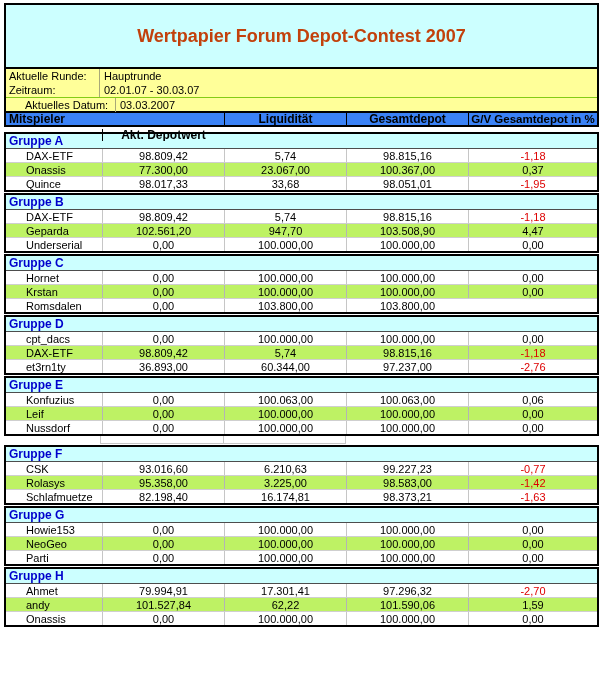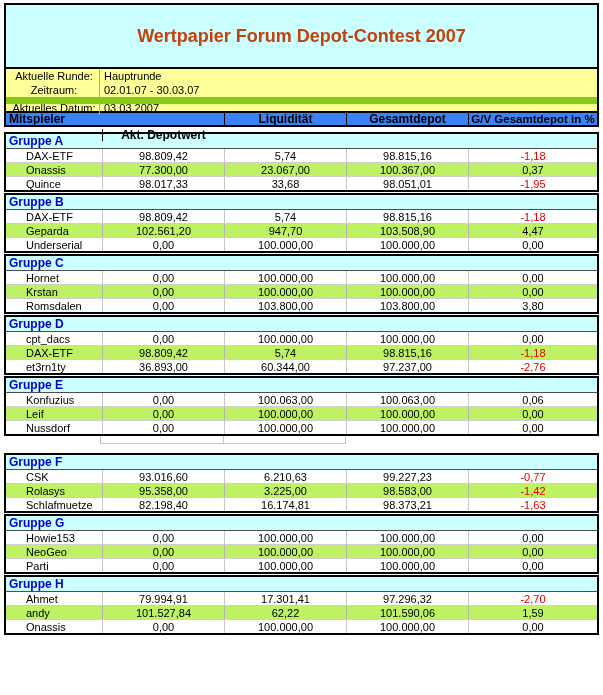--- a/index.html
+++ b/index.html
@@ -18,44 +18,44 @@
     height: 62px; background: #CCFFFF;
     display: flex; align-items: center; justify-content: center;
   }
   .title-band .title {
     font-size: 18px; font-weight: bold; color: #c2410c;
   }
   .info-panel { background: #FFFF99; border-top: 2px solid #000; }
   .info-row { height: 14px; display: flex; align-items: center; font-size: 11px; }
   .info-label {
     width: 94px; padding-left: 3px; flex: 0 0 94px;
-    border-right: 1px solid #a8a878; height: 14px; line-height: 14px; text-align: center;
+    border-right: 1px solid #a8a878; height: 14px; line-height: 14px;
   }
   .info-value { padding-left: 4px; height: 14px; line-height: 14px; }
-  .info-row.datum { border-top: 7px solid #84cc16; }
+  .info-row.datum { border-top: 1px solid #84cc16; padding-left: 16px; }
 
   .cols-header {
     border-top: 2px solid #000; background: #3b82f6;
     display: flex; height: 14px; font-size: 12px; font-weight: bold;
   }
   .cols-header .hcell {
     height: 100%; display: flex; align-items: center; justify-content: center;
     white-space: nowrap; overflow: hidden;
   }
   .cols-header .hcell:nth-child(n+2) { border-left: 1px solid #000; }
   .hc0 { flex: 0 0 96px; justify-content: flex-start !important; padding-left: 3px; }
   .hc1 { flex: 0 0 122px; margin-top: 16px; }
   .hc2 { flex: 0 0 122px; }
   .hc3 { flex: 0 0 122px; }
   .hc4 { flex: 1 1 auto; font-size: 11.5px; }
 
   
   .group-block { width: 595px; border: 2px solid #000; margin-top: 1px; background: #fff; }
   .group-block.first { margin-top: 5px; }
-  .group-block.after-spacer { margin-top: 8px; }
+  .group-block.after-spacer { margin-top: 0; }
   .group-header {
     height: 15px; background: #CCFFFF; border-bottom: 1px solid #4d4d4d;
     font-size: 12px; font-weight: bold; color: #0000CC;
     line-height: 15px; padding-left: 3px;
   }
   .player-row { display: flex; height: 13px; font-size: 11px; background: #fff; }
   .player-row + .player-row { border-top: 1px solid #cfcfcf; height: 14px; }
   .player-row.shaded { background: #bef264; }
   .cell {
     height: 100%; display: flex; align-items: center; justify-content: center;
@@ -173,21 +173,20 @@
           <div class="cell c1">0,00</div>
           <div class="cell c2">100.000,00</div>
           <div class="cell c3">100.000,00</div>
           <div class="cell c4">0,00</div>
         </div>
         <div class="player-row">
           <div class="cell c0">Romsdalen</div>
           <div class="cell c1">0,00</div>
           <div class="cell c2">103.800,00</div>
           <div class="cell c3">103.800,00</div>
-          <div class="cell c4">3,80</div>
         </div>
       </div>
       <div class="group-block">
         <div class="group-header">Gruppe D</div>
         <div class="player-row">
           <div class="cell c0">cpt_dacs</div>
           <div class="cell c1">0,00</div>
           <div class="cell c2">100.000,00</div>
           <div class="cell c3">100.000,00</div>
           <div class="cell c4">0,00</div>

